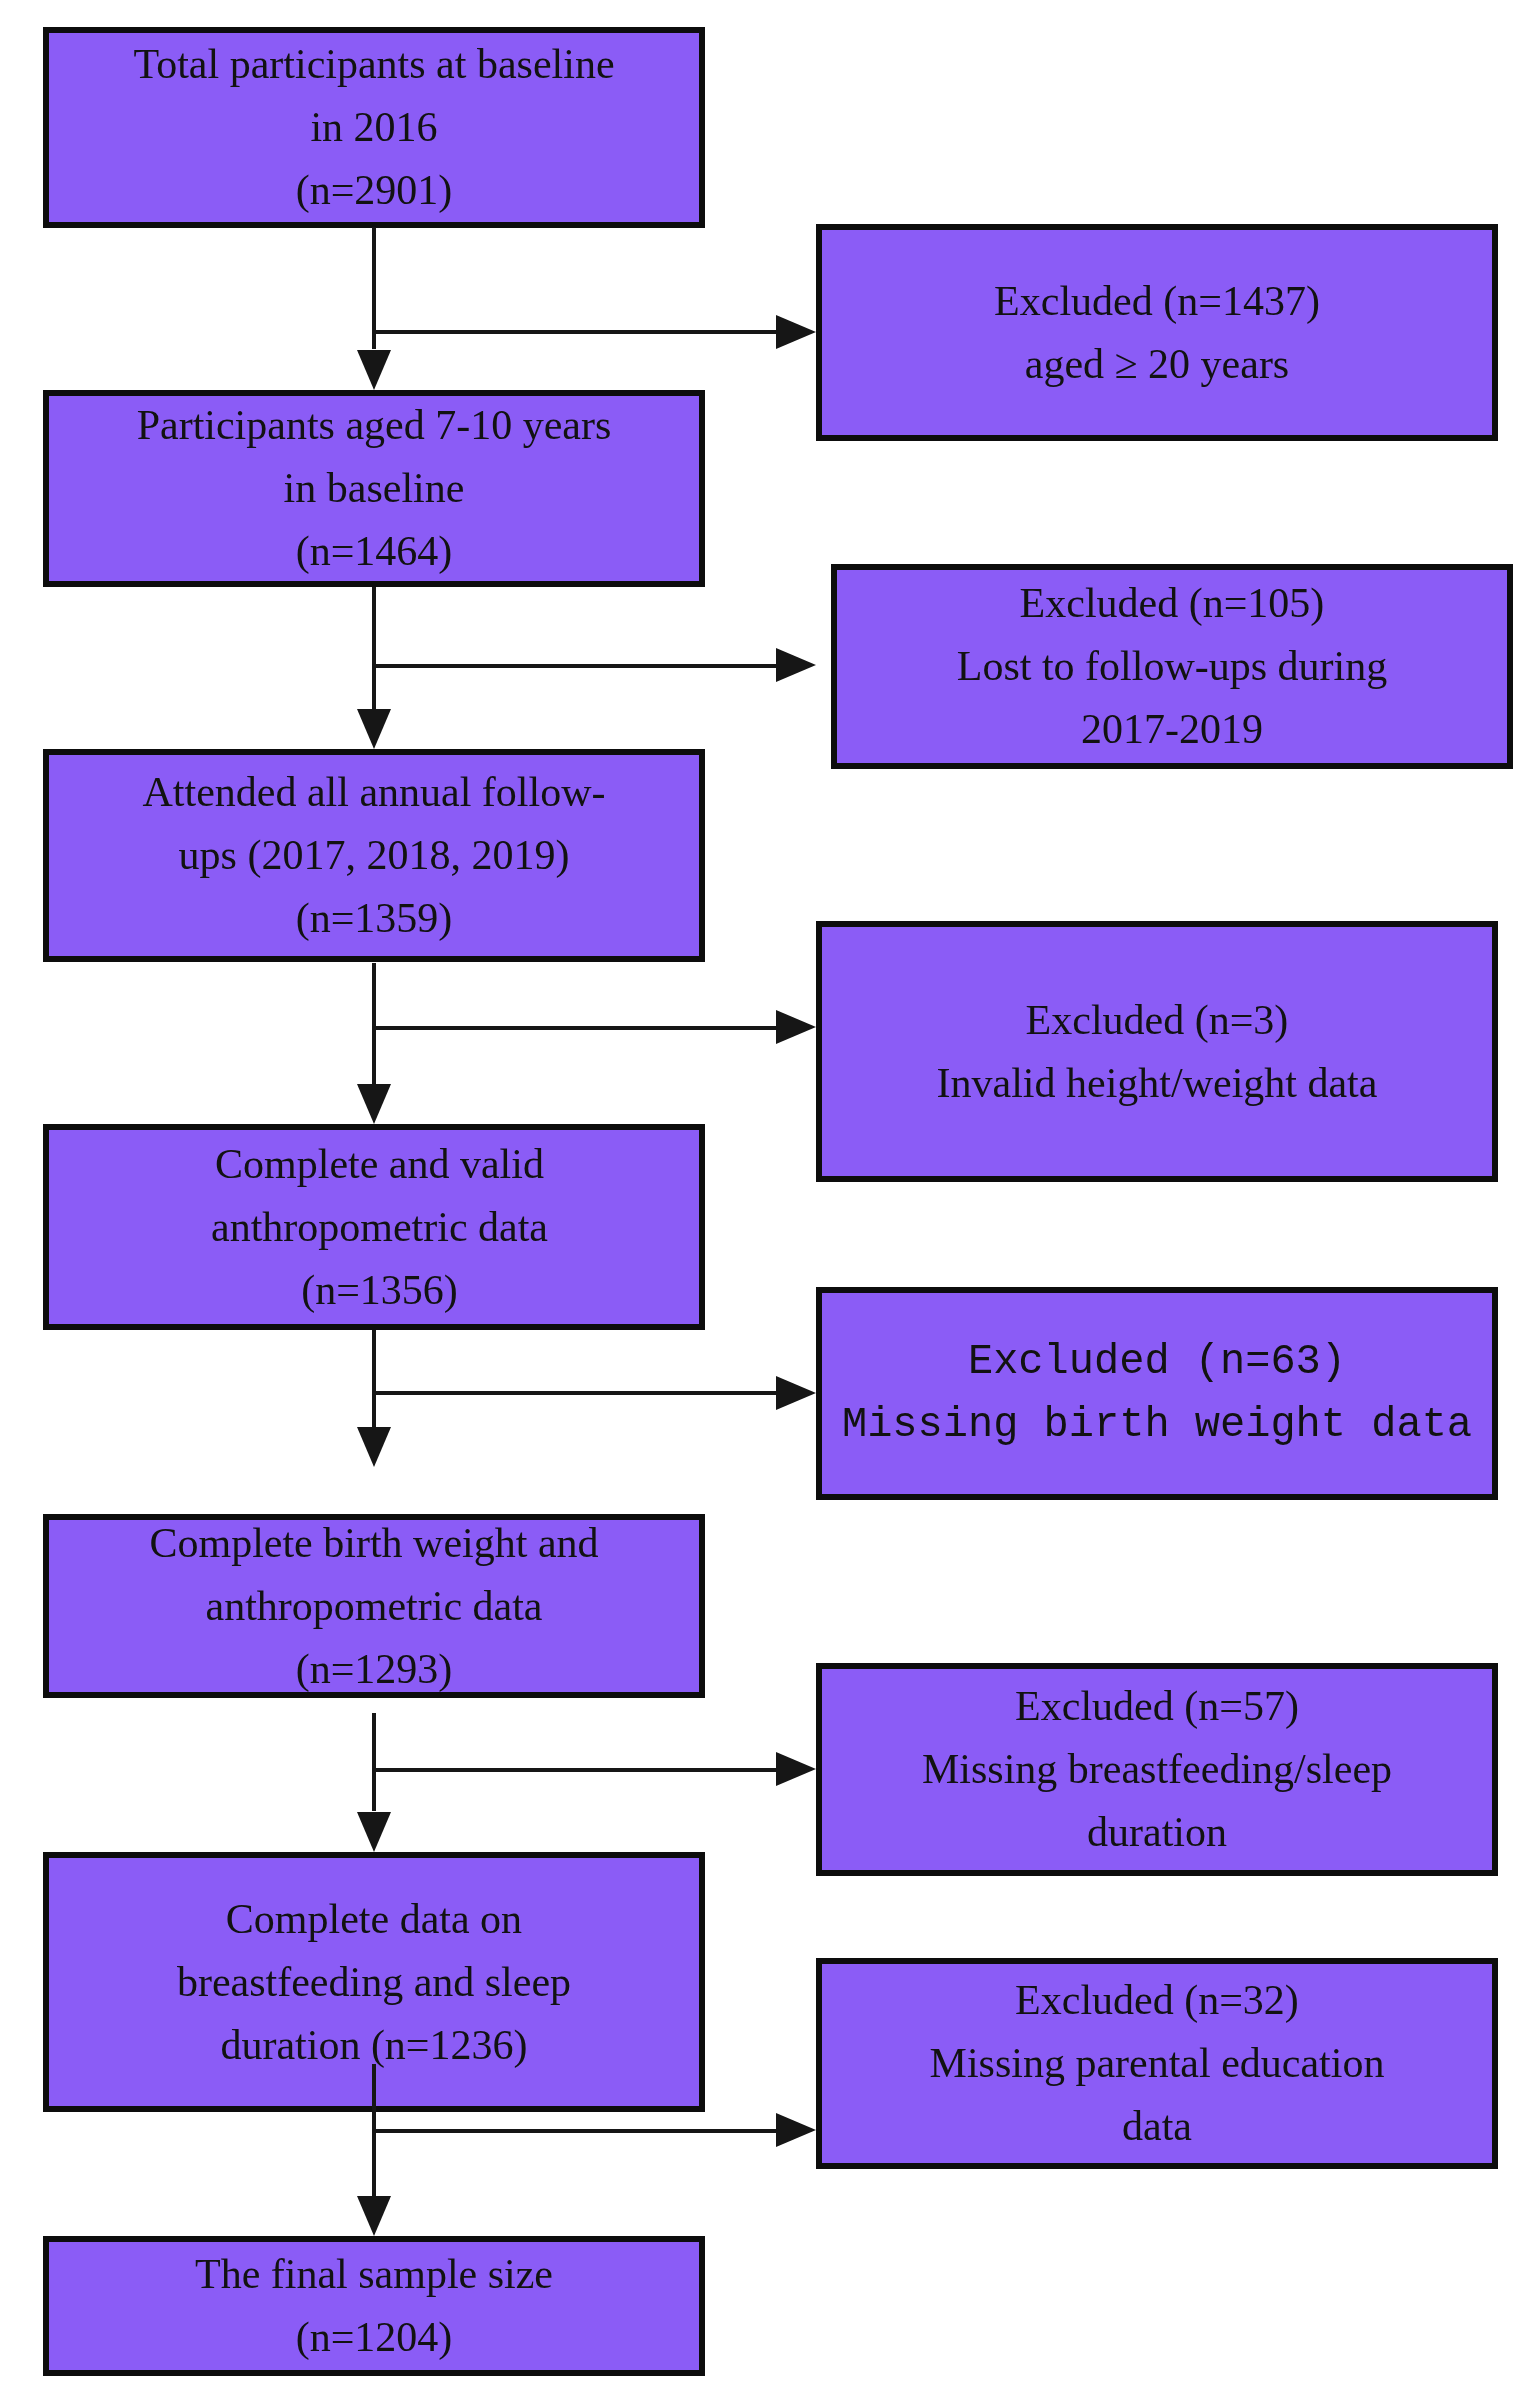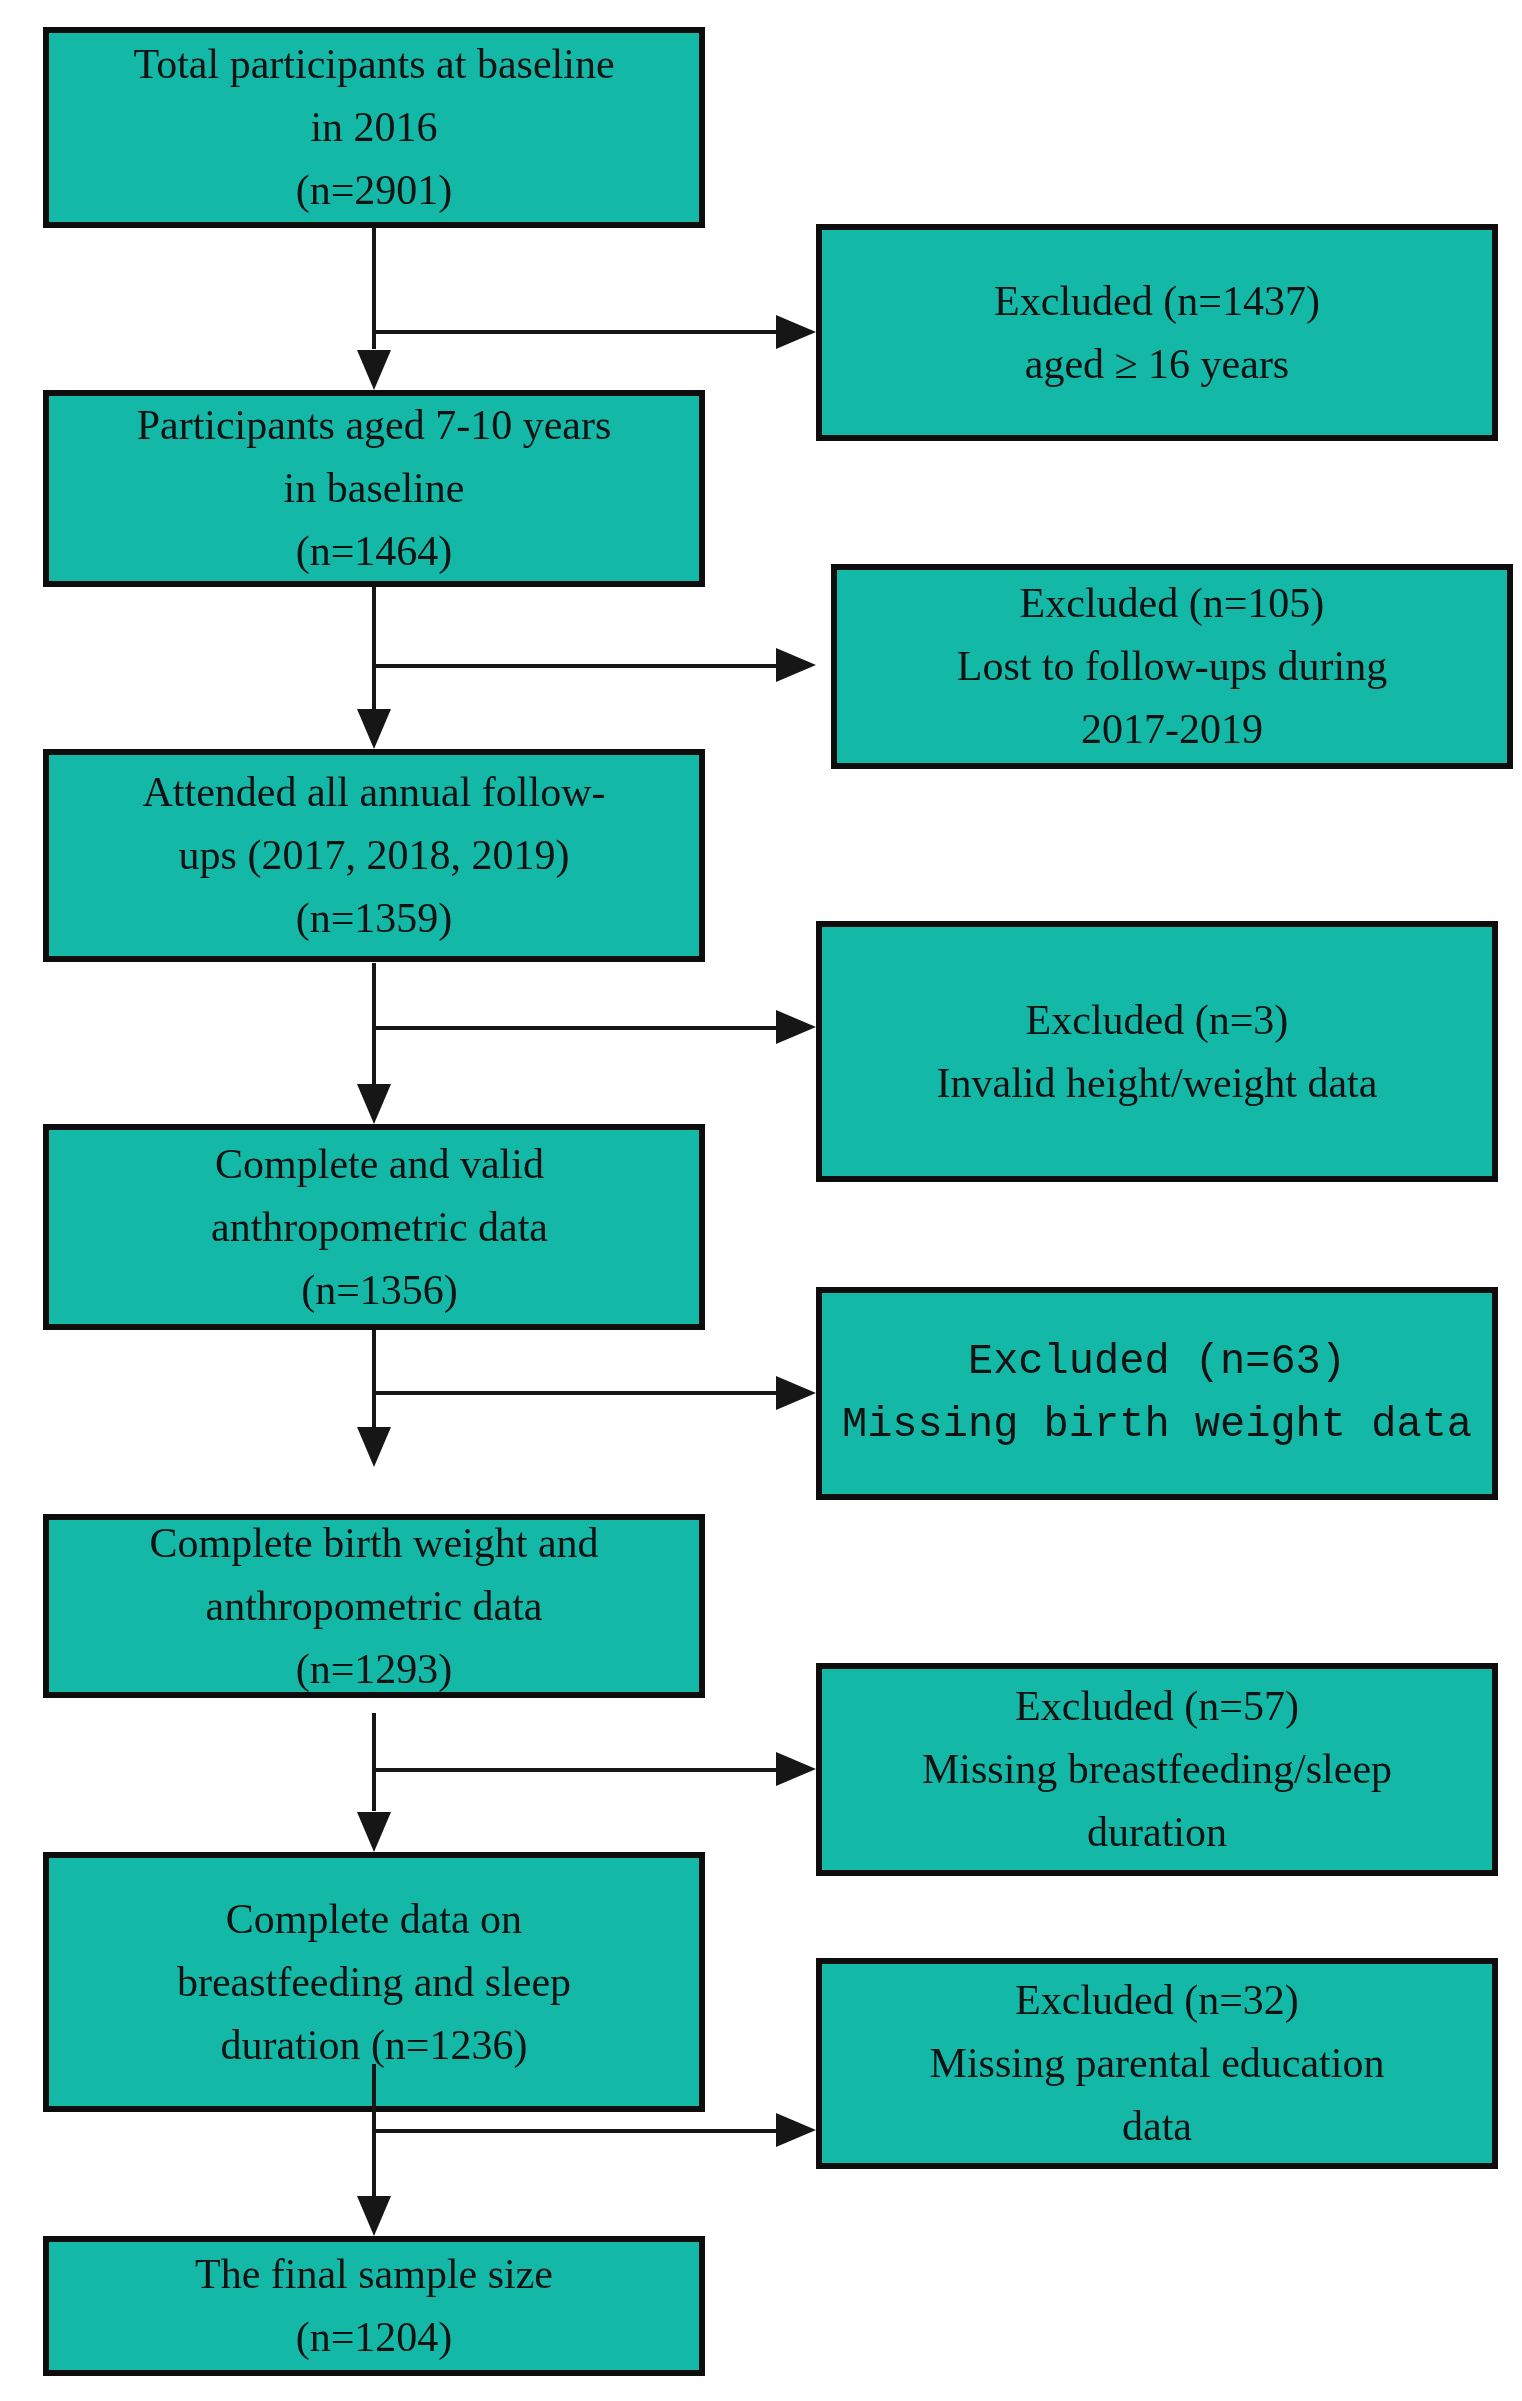--- a/index.html
+++ b/index.html
@@ -8,21 +8,21 @@
     width: 1523px;
     height: 2401px;
     background: #ffffff;
     font-family: "Liberation Serif", "DejaVu Serif", serif;
     color: #121212;
   }
   .box {
     position: absolute;
     box-sizing: border-box;
     border: 6px solid #0d0d0d;
-    background: #14b8a6;
+    background: #8b5cf6;
     display: flex;
     align-items: center;
     justify-content: center;
     text-align: center;
     white-space: pre-line;
     font-size: 42px;
     line-height: 1.5;
     padding: 2.7px 12px;
   }
   .main-col  { left: 43px;  width: 662px;  }
@@ -62,21 +62,21 @@
   <div class="box main-col" style="top:1514px; height:184px;">Complete birth weight and
 anthropometric data
 (n=1293)</div>
   <div class="box main-col" style="top:1852px; height:260px;">Complete data on
 breastfeeding and sleep
 duration (n=1236)</div>
   <div class="box main-col" style="top:2236px; height:140px;">The final sample size
 (n=1204)</div>
 
   <div class="box excl-col" style="top:224px;  height:217px;">Excluded (n=1437)
-aged ≥ 16 years</div>
+aged ≥ 20 years</div>
   <div class="box excl-col" style="top:564px;  height:205px;margin-left:15px;">Excluded (n=105)
 Lost to follow-ups during
 2017-2019</div>
   <div class="box excl-col" style="top:921px; height:261px;">Excluded (n=3)
 Invalid height/weight data</div>
   <div class="box excl-col" style="top:1287px; height:213px;font-family:Liberation Mono, monospace;">Excluded (n=63)
 Missing birth weight data</div>
   <div class="box excl-col" style="top:1663px; height:213px;">Excluded (n=57)
 Missing breastfeeding/sleep
 duration</div>

